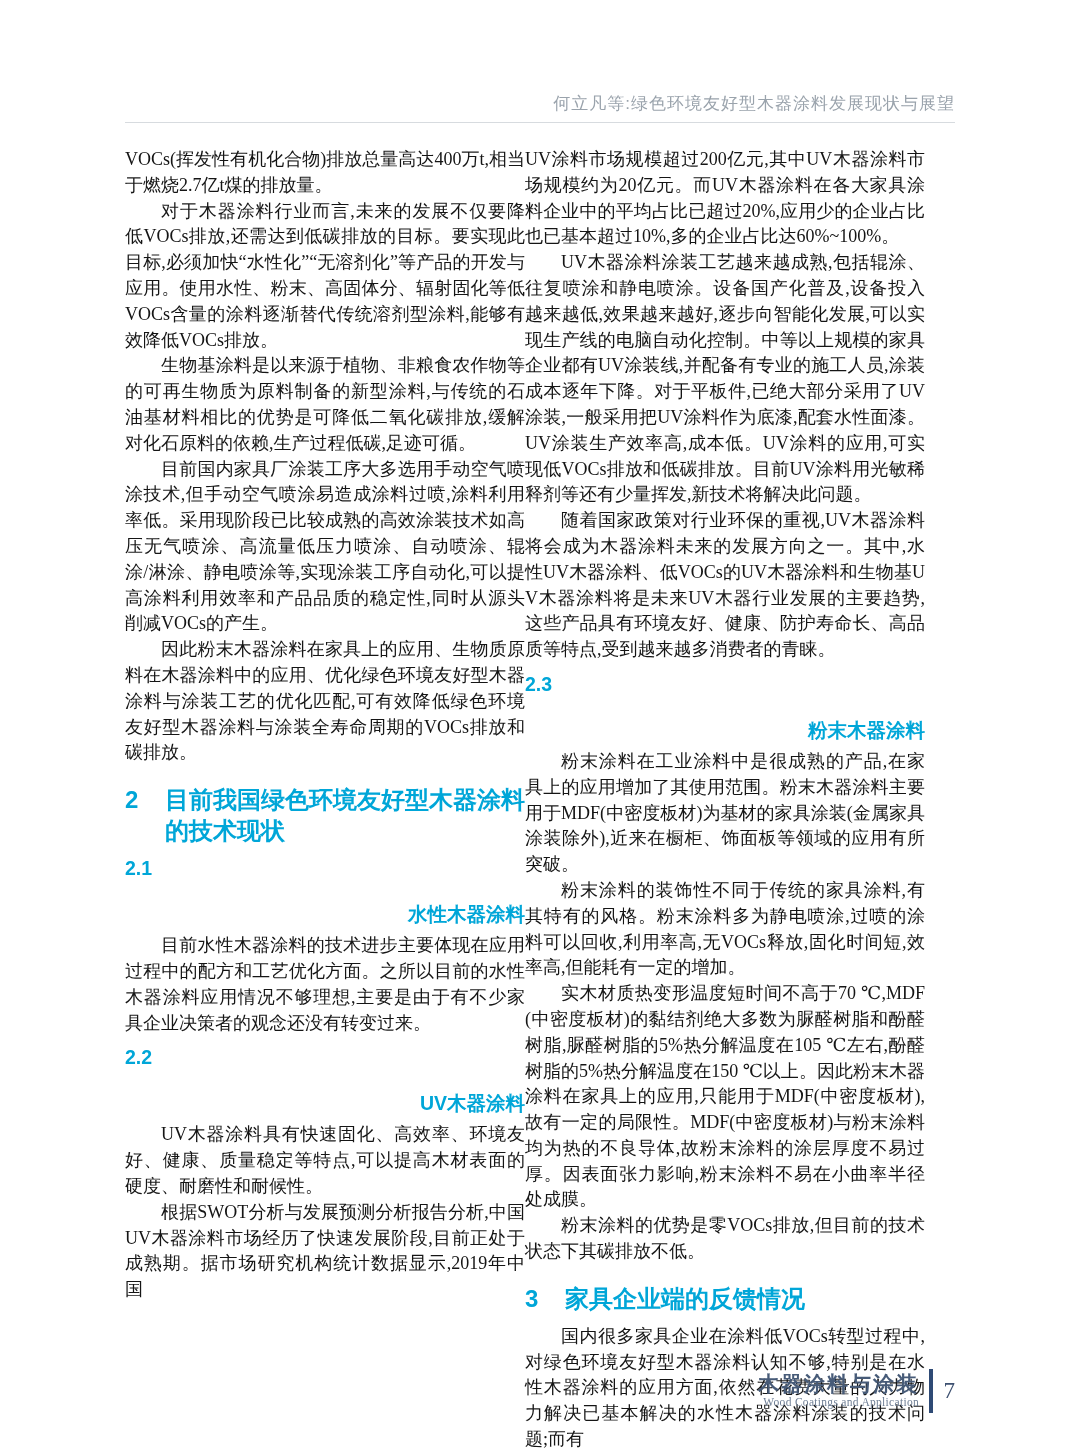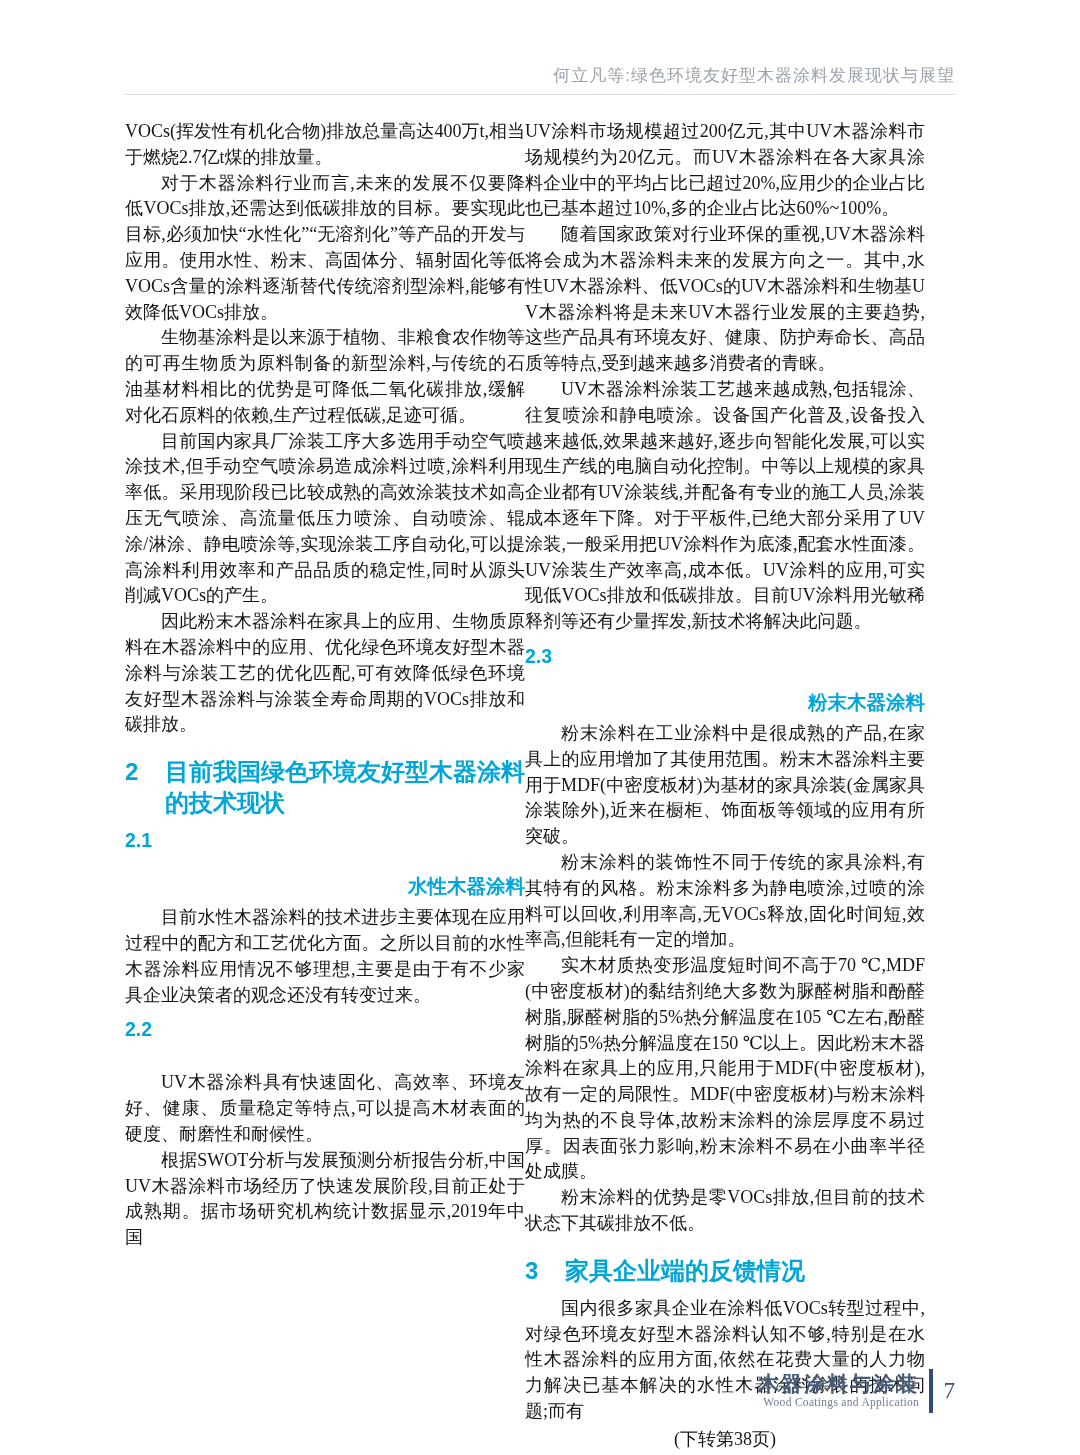--- a/index.html
+++ b/index.html
@@ -18,21 +18,21 @@
     width: 1080px; height: 1455px;
     background: #ffffff;
     position: relative;
     overflow: hidden;
     font-family: "Liberation Serif", "DejaVu Serif", serif;
     color: var(--body-ink);
   }
   .page { padding: 0 125px; }
 
   .running-header {
-    padding-top: 64px;
+    padding-top: 92px;
     text-align: right;
     font-family: "Liberation Sans", "DejaVu Sans", sans-serif;
     font-size: 17px;
     letter-spacing: 1px;
     color: var(--running-header);
   }
   .header-rule {
     height: 0;
     border-bottom: 1.5px solid var(--rule);
     margin-top: 7px;
@@ -150,29 +150,30 @@
       </div>
 
       <div class="sub-heading">
         <span class="sub-num">2.1</span>
         <span class="sub-title">水性木器涂料</span>
       </div>
       <p>目前水性木器涂料的技术进步主要体现在应用过程中的配方和工艺优化方面。之所以目前的水性木器涂料应用情况不够理想,主要是由于有不少家具企业决策者的观念还没有转变过来。</p>
 
       <div class="sub-heading">
         <span class="sub-num">2.2</span>
+        <span class="sub-title">UV木器涂料</span>
       </div>
       <p>UV木器涂料具有快速固化、高效率、环境友好、健康、质量稳定等特点,可以提高木材表面的硬度、耐磨性和耐候性。</p>
       <p>根据SWOT分析与发展预测分析报告分析,中国UV木器涂料市场经历了快速发展阶段,目前正处于成熟期。据市场研究机构统计数据显示,2019年中国</p>
     </div>
 
     <div class="col">
       <p class="noindent">UV涂料市场规模超过200亿元,其中UV木器涂料市场规模约为20亿元。而UV木器涂料在各大家具涂料企业中的平均占比已超过20%,应用少的企业占比也已基本超过10%,多的企业占比达60%~100%。</p>
+      <p>UV木器涂料涂装工艺越来越成熟,包括辊涂、往复喷涂和静电喷涂。设备国产化普及,设备投入越来越低,效果越来越好,逐步向智能化发展,可以实现生产线的电脑自动化控制。中等以上规模的家具企业都有UV涂装线,并配备有专业的施工人员,涂装成本逐年下降。对于平板件,已绝大部分采用了UV涂装,一般采用把UV涂料作为底漆,配套水性面漆。UV涂装生产效率高,成本低。UV涂料的应用,可实现低VOCs排放和低碳排放。目前UV涂料用光敏稀释剂等还有少量挥发,新技术将解决此问题。</p>
       <p>随着国家政策对行业环保的重视,UV木器涂料将会成为木器涂料未来的发展方向之一。其中,水性UV木器涂料、低VOCs的UV木器涂料和生物基UV木器涂料将是未来UV木器行业发展的主要趋势,这些产品具有环境友好、健康、防护寿命长、高品质等特点,受到越来越多消费者的青睐。</p>
-      <p>UV木器涂料涂装工艺越来越成熟,包括辊涂、往复喷涂和静电喷涂。设备国产化普及,设备投入越来越低,效果越来越好,逐步向智能化发展,可以实现生产线的电脑自动化控制。中等以上规模的家具企业都有UV涂装线,并配备有专业的施工人员,涂装成本逐年下降。对于平板件,已绝大部分采用了UV涂装,一般采用把UV涂料作为底漆,配套水性面漆。UV涂装生产效率高,成本低。UV涂料的应用,可实现低VOCs排放和低碳排放。目前UV涂料用光敏稀释剂等还有少量挥发,新技术将解决此问题。</p>
 
       <div class="sub-heading">
         <span class="sub-num">2.3</span>
         <span class="sub-title">粉末木器涂料</span>
       </div>
       <p>粉末涂料在工业涂料中是很成熟的产品,在家具上的应用增加了其使用范围。粉末木器涂料主要用于MDF(中密度板材)为基材的家具涂装(金属家具涂装除外),近来在橱柜、饰面板等领域的应用有所突破。</p>
       <p>粉末涂料的装饰性不同于传统的家具涂料,有其特有的风格。粉末涂料多为静电喷涂,过喷的涂料可以回收,利用率高,无VOCs释放,固化时间短,效率高,但能耗有一定的增加。</p>
       <p>实木材质热变形温度短时间不高于70 ℃,MDF(中密度板材)的黏结剂绝大多数为脲醛树脂和酚醛树脂,脲醛树脂的5%热分解温度在105 ℃左右,酚醛树脂的5%热分解温度在150 ℃以上。因此粉末木器涂料在家具上的应用,只能用于MDF(中密度板材),故有一定的局限性。MDF(中密度板材)与粉末涂料均为热的不良导体,故粉末涂料的涂层厚度不易过厚。因表面张力影响,粉末涂料不易在小曲率半径处成膜。</p>
       <p>粉末涂料的优势是零VOCs排放,但目前的技术状态下其碳排放不低。</p>
 

